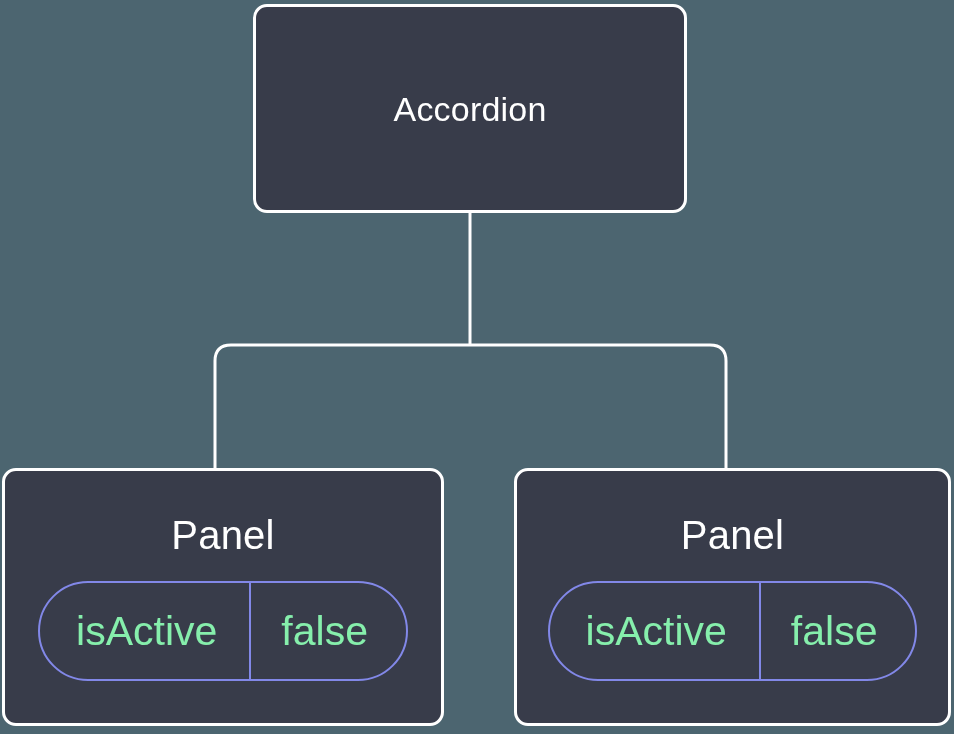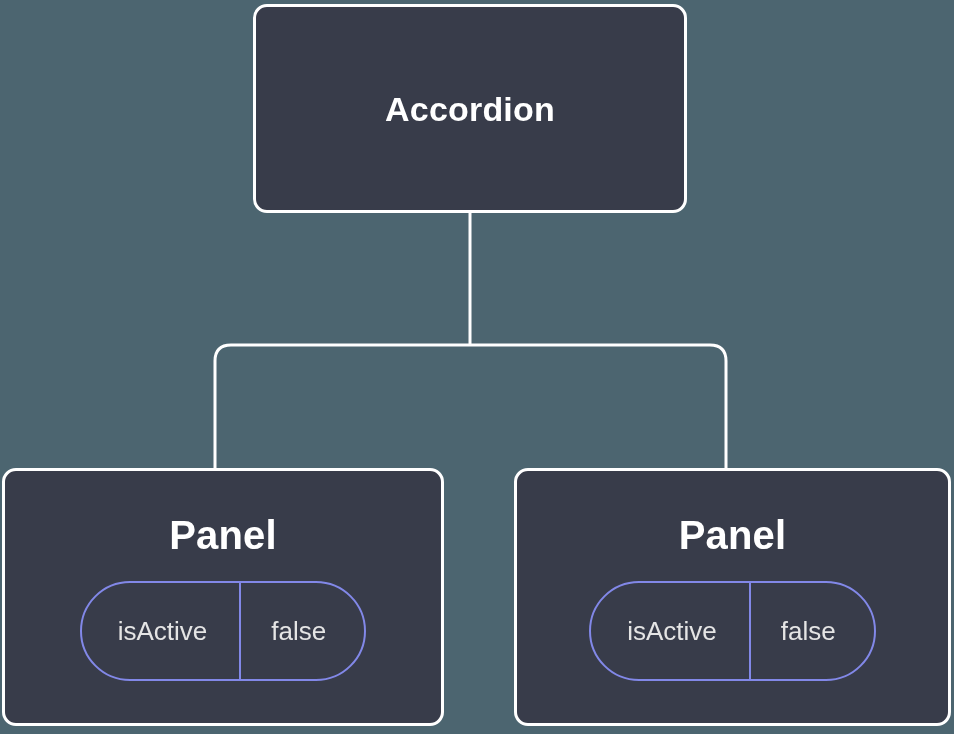--- a/index.html
+++ b/index.html
@@ -58,21 +58,21 @@
     left: 514px;
     top: 468px;
     width: 437px;
     height: 258px;
     justify-content: flex-start;
     padding-top: 44px;
   }
   .node-title {
     color: #ffffff;
     font-size: 34px;
-    font-weight: 700;
+    font-weight: 400;
     letter-spacing: 0.2px;
     line-height: 1;
     white-space: nowrap;
   }
   .node-child-left .node-title,
   .node-child-right .node-title {
     font-size: 40px;
   }
   
   .pill {
@@ -95,22 +95,22 @@
     border-right: 2px solid #8288e8;
   }
   .pill-right {
     box-sizing: border-box;
     display: flex;
     align-items: center;
     justify-content: center;
     padding: 0 38px 0 30px;
   }
   .pill-text {
-    color: #e5e5e5;
-    font-size: 26px;
+    color: #86efac;
+    font-size: 41px;
     line-height: 1;
     white-space: nowrap;
   }
 </style>
 </head>
 <body>
 
 <div id="diagram-canvas">
 
   <svg class="edge-layer" viewBox="0 0 954 734" width="954" height="734" aria-hidden="true">

